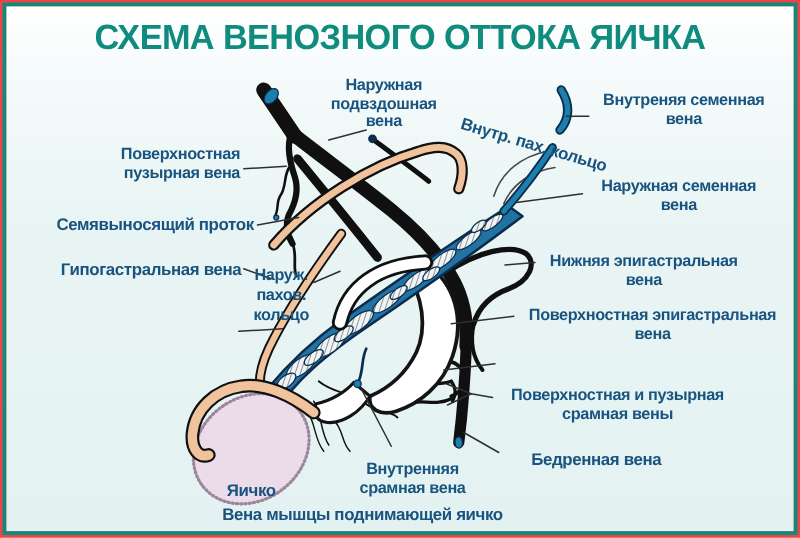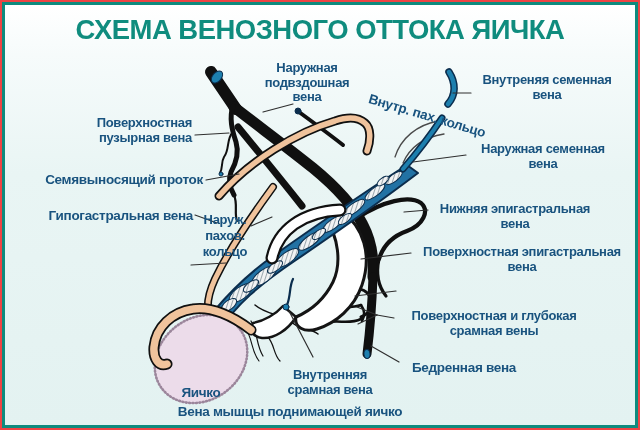--- a/index.html
+++ b/index.html
@@ -9,21 +9,21 @@
          border:3px solid #0e8b7e;overflow:hidden;
          background:linear-gradient(180deg,#ffffff 0%,#f6fbfb 12%,#e9f5f4 40%,#e3f2f1 100%);}
   .title{position:absolute;top:9px;left:0;width:100%;text-align:center;
          font-size:28px;font-weight:bold;color:#0f8c7e;letter-spacing:-0.5px;
          white-space:nowrap;transform:scaleX(0.98);}
   .art{position:absolute;left:0;top:0;width:640px;height:430px;}
   .lbl{position:absolute;color:#19537f;font-weight:bold;font-size:13px;
        line-height:1.13;letter-spacing:-0.3px;white-space:pre-line;}
   .lbl.big{font-size:13.5px;}
   .lbl.rot{transform:rotate(16.5deg);transform-origin:0 50%;white-space:nowrap;}
-  .c{text-align:center;} .r{text-align:right;} .l{text-align:center;}
+  .c{text-align:center;} .r{text-align:right;} .l{text-align:right;}
 </style>
 </head>
 <body>
 
 <div class="outer">
   <div class="frame">
 
     <div class="title">СХЕМА ВЕНОЗНОГО ОТТОКА ЯИЧКА</div>
 
     <svg class="art" viewBox="0 0 640 430" fill="none" stroke-linecap="round" stroke-linejoin="round">
@@ -151,21 +151,21 @@
 пузырная вена</div>
     <div class="lbl r big" style="left:28px;top:167px;width:170px;">Семявыносящий проток</div>
     <div class="lbl c" style="left:192px;top:207px;width:56px;line-height:1.22;">Наруж.
 пахов.
 кольцо</div>
     <div class="lbl r big" style="left:28px;top:203px;width:160px;">Гипогастральная вена</div>
     <div class="lbl c" style="left:424px;top:197px;width:172px;">Нижняя эпигастральная
 вена</div>
     <div class="lbl c" style="left:406px;top:240px;width:222px;">Поверхностная эпигастральная
 вена</div>
-    <div class="lbl c" style="left:391px;top:304px;width:196px;">Поверхностная и глубокая
+    <div class="lbl c" style="left:391px;top:304px;width:196px;">Поверхностная и пузырная
 срамная вены</div>
     <div class="lbl l big" style="left:394px;top:355px;width:130px;">Бедренная вена</div>
     <div class="lbl c" style="left:268px;top:363px;width:114px;text-align:center;">Внутренняя
 срамная вена</div>
     <div class="lbl c big" style="left:168px;top:380px;width:56px;">Яичко</div>
     <div class="lbl c big" style="left:150px;top:399px;width:270px;">Вена мышцы поднимающей яичко</div>
 
   </div>
 </div>
 

